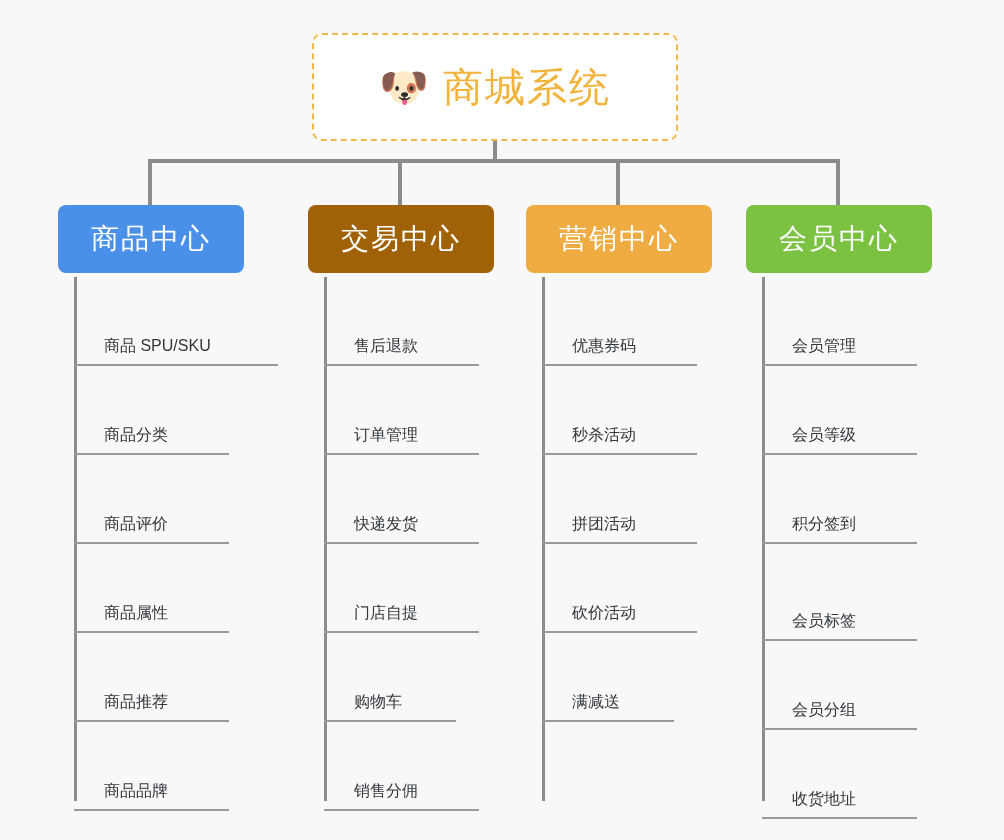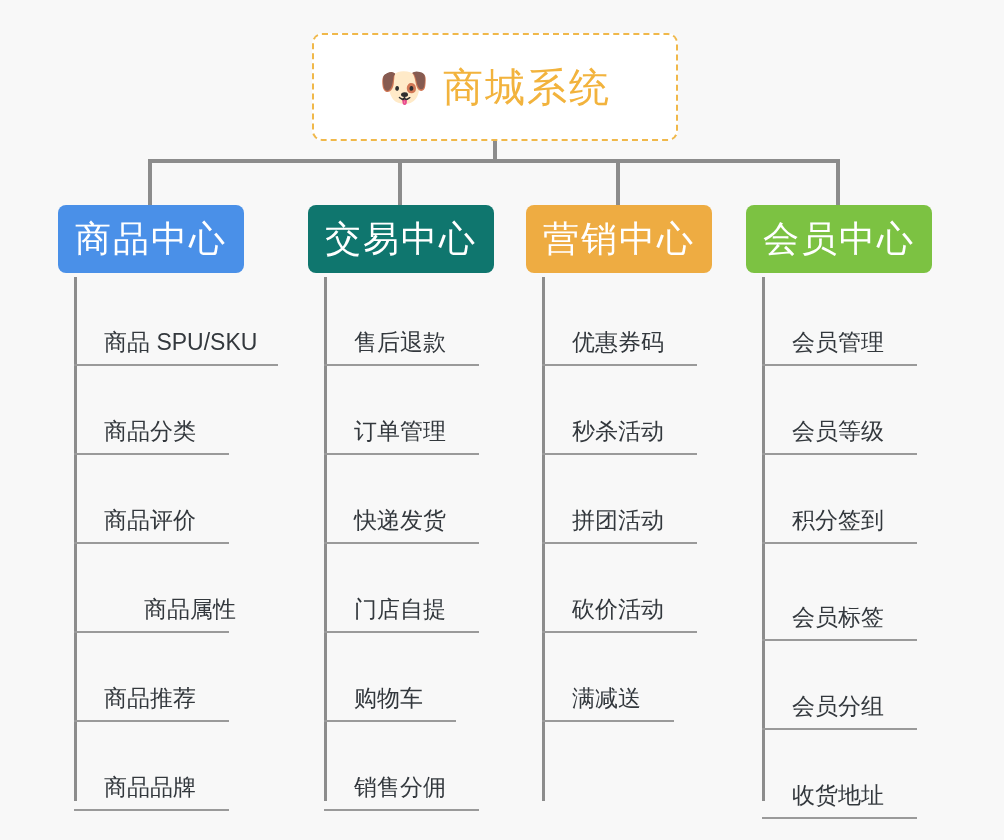--- a/index.html
+++ b/index.html
@@ -62,21 +62,21 @@
     position: absolute;
     top: 205px;
     height: 68px;
     border-radius: 8px;
     display: flex;
     align-items: center;
     justify-content: center;
     box-sizing: border-box;
   }
   .cat-header span {
-    font-size: 36px;
+    font-size: 28px;
     color: #ffffff;
     letter-spacing: 2px;
     line-height: 1;
     white-space: nowrap;
   }
 
   
   .col-spine {
     position: absolute;
     width: 3px;
@@ -89,21 +89,21 @@
   }
   .leaf-item {
     position: relative;
     height: 89px;
     box-sizing: border-box;
     display: flex;
     align-items: flex-end;
     border-bottom: 2px solid #9a9a9a;
   }
   .leaf-item span {
-    font-size: 23px;
+    font-size: 16px;
     color: #33383d;
     line-height: 1;
     padding: 0 0 10px 30px;
     white-space: nowrap;
   }
 </style>
 </head>
 <body>
 
 <div id="canvas" style="background: rgb(248, 248, 248);">
@@ -127,32 +127,32 @@
   <div class="leaf-list" style="left:74px; width:204px;">
     <div class="leaf-item" style="width:204px;">
       <span>商品 SPU/SKU</span>
     </div>
     <div class="leaf-item" style="width:155px;">
       <span>商品分类</span>
     </div>
     <div class="leaf-item" style="width:155px;">
       <span>商品评价</span>
     </div>
-    <div class="leaf-item" style="width:155px;padding-left:40px;">
+    <div class="leaf-item" style="width:155px;">
       <span>商品属性</span>
     </div>
     <div class="leaf-item" style="width:155px;">
       <span>商品推荐</span>
     </div>
     <div class="leaf-item" style="width:155px;">
       <span>商品品牌</span>
     </div>
   </div>
 
-  <div class="cat-header" style="left: 308px; width: 186px; background: #0f766e;">
+  <div class="cat-header" style="left: 308px; width: 186px; background: #a16207;">
     <span>交易中心</span>
   </div>
   <div class="col-spine" style="left: 324px; height: 524px; background: rgb(140, 140, 140);"></div>
   <div class="leaf-list" style="left:324px; width:155px;">
     <div class="leaf-item" style="width:155px;">
       <span>售后退款</span>
     </div>
     <div class="leaf-item" style="width:155px;">
       <span>订单管理</span>
     </div>

